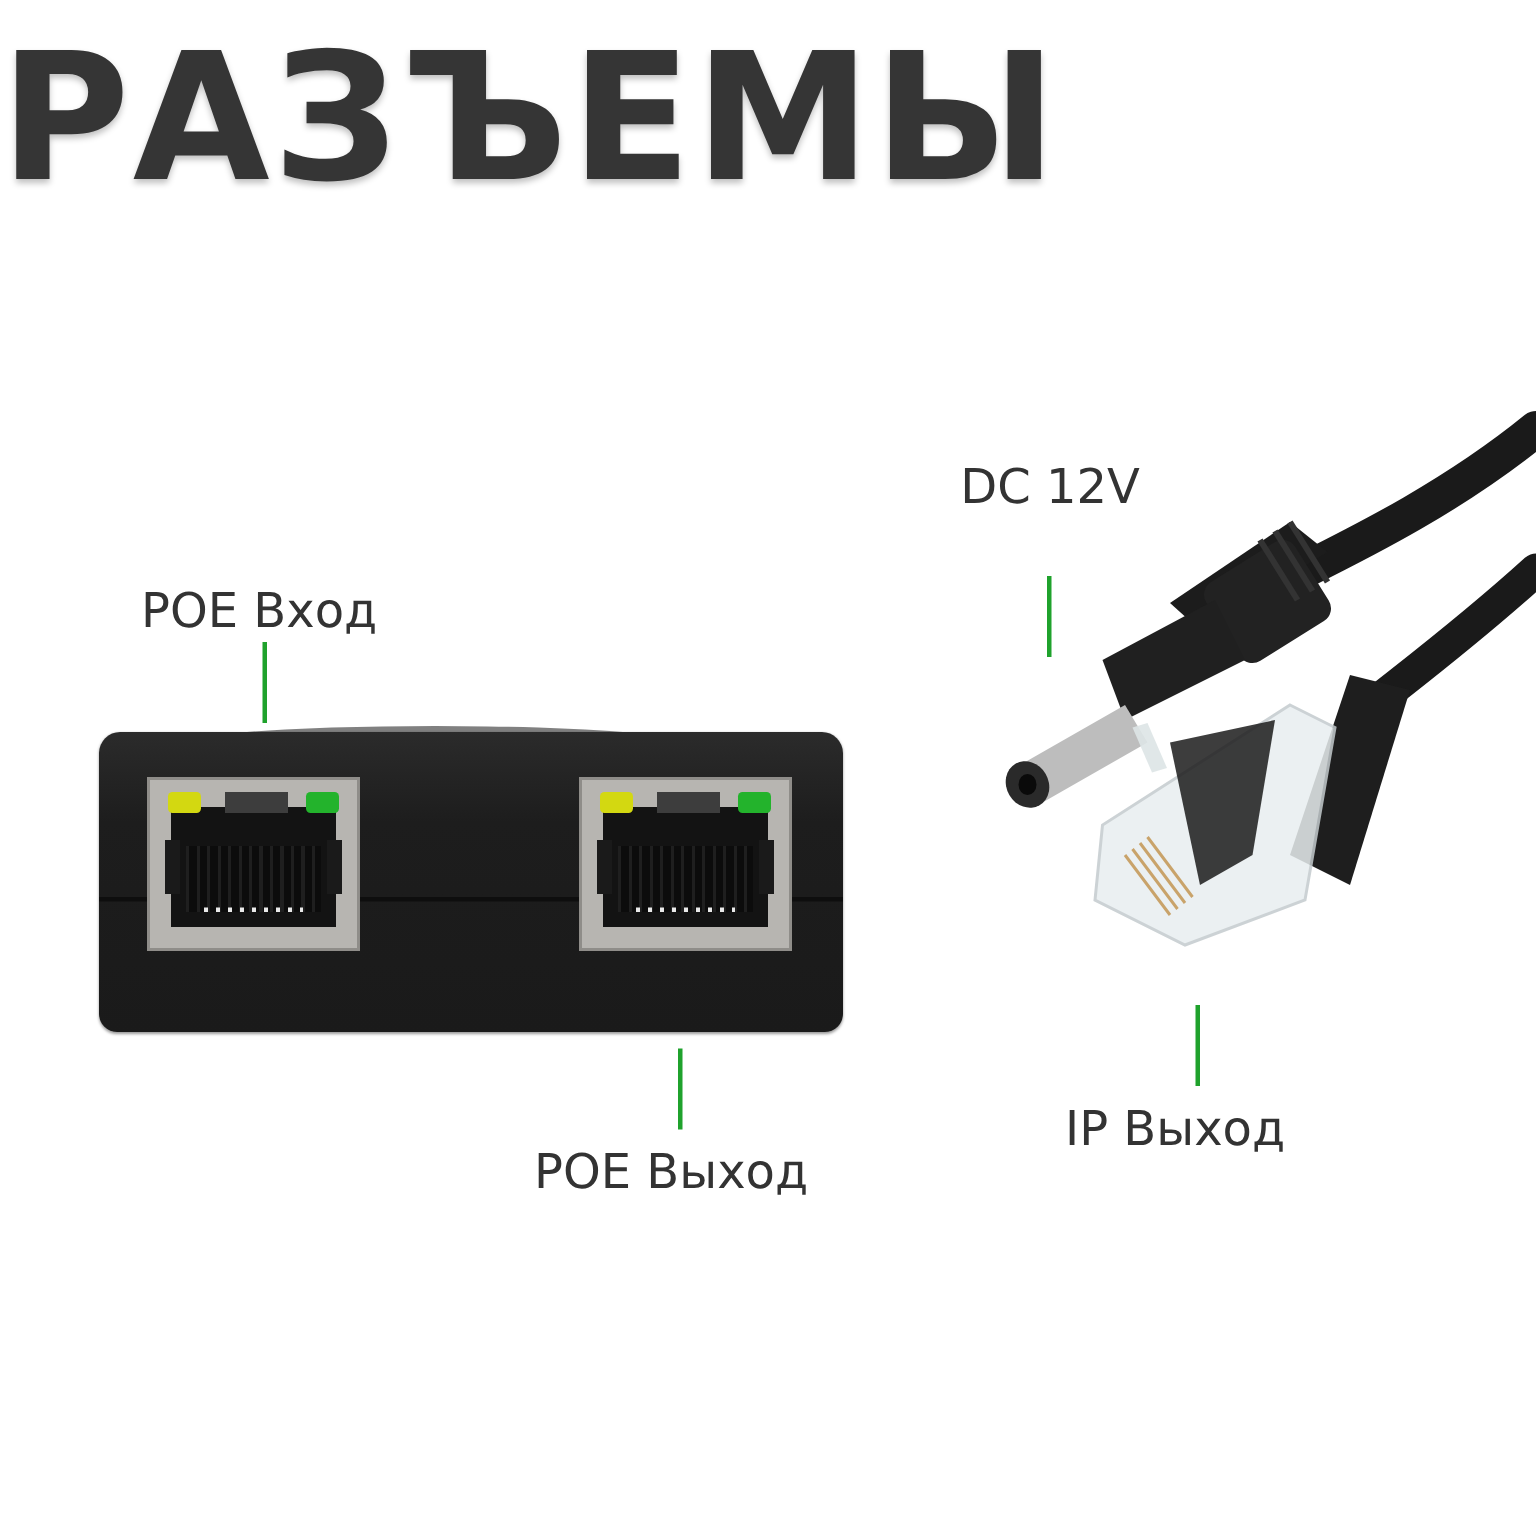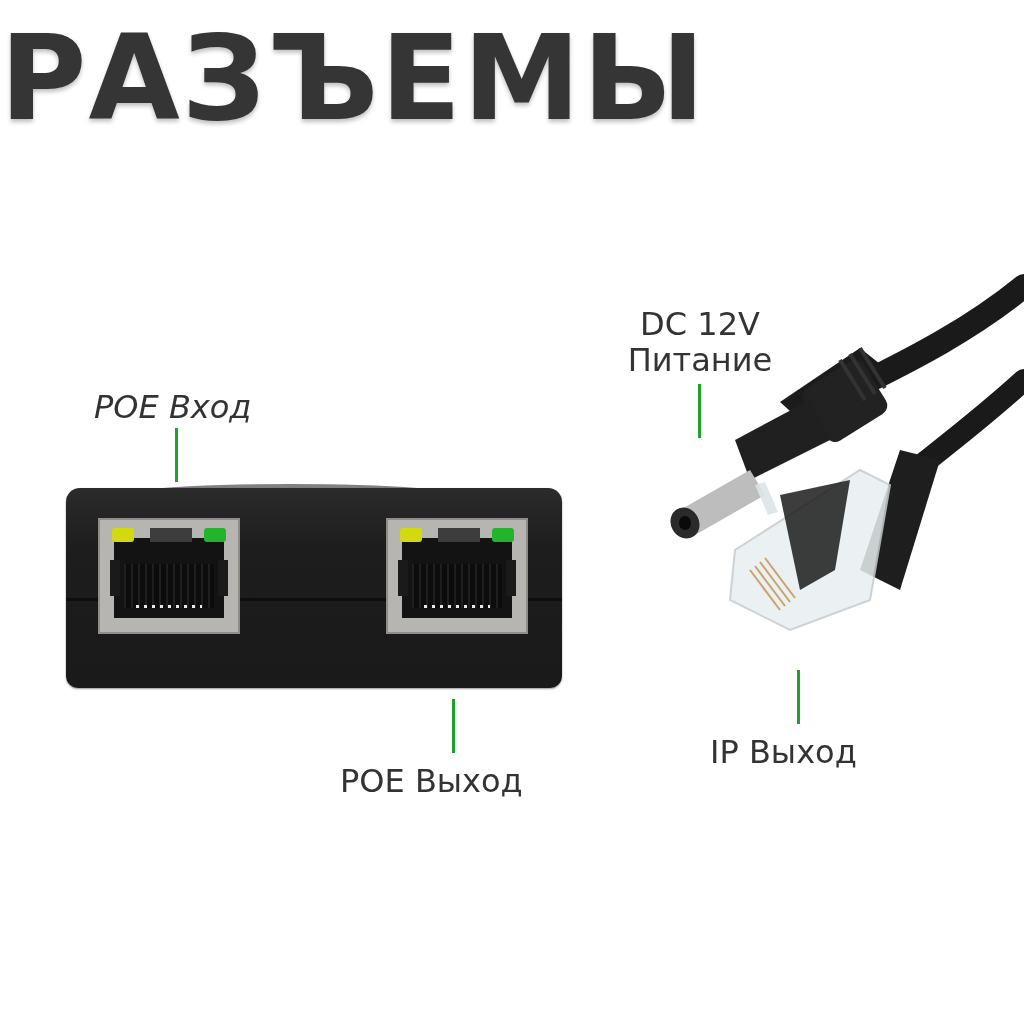--- a/index.html
+++ b/index.html
@@ -57,21 +57,21 @@
   .port .side-l { left: 10px; } .port .side-r { right: 10px; }
 
   
   .cable-svg { position: absolute; left: 640px; top: 270px; }
 </style>
 </head>
 <body>
 
 <div class="title">РАЗЪЕМЫ</div>
 
-<div class="label" style="left:94px; top:389px;font-style:italic;">POE Вход</div>
+<div class="label" style="left:94px; top:389px;">POE Вход</div>
 <div class="leader" style="left:175px; top:428px; height:54px;"></div>
 
 <div>
   <div class="box-top"></div>
   <div class="box"></div>
   <div class="seam"></div>
 
   <div class="port" style="left:98px; top:518px;">
     <div class="cavity"></div>
     <div class="ridges"></div>
@@ -89,25 +89,24 @@
     <div class="side-l"></div>
     <div class="side-r"></div>
     <div class="notch"></div>
     <div class="led yellow"></div>
     <div class="led green"></div>
     <div class="pins"></div>
   </div>
 </div>
 
 <div class="leader" style="left:452px; top:699px; height:54px;"></div>
-<div class="label" style="left:340px; top:763px;">POE Выход</div>
+<div class="label" style="left:356px; top:763px;">POE Выход</div>
 
 <div class="label center" style="left:610px; top:306px; width:180px;">
   <div>DC 12V</div>
-  <div>Питание</div>
 </div>
 <div class="leader" style="left:698px; top:384px; height:54px;"></div>
 
 <svg class="cable-svg" width="384" height="390" viewBox="0 0 384 390">
   <g>
     <path d="M384 16 C330 60 270 90 230 110" stroke="#1a1a1a" stroke-width="24" fill="none" stroke-linecap="round"></path>
   </g>
   <g>
     <path d="M245 98 L160 150 L140 132 L220 78 Z" fill="#1c1c1c"></path>
     <rect x="170" y="100" width="70" height="62" rx="10" fill="#222" transform="rotate(-32 205 131)"></rect>

